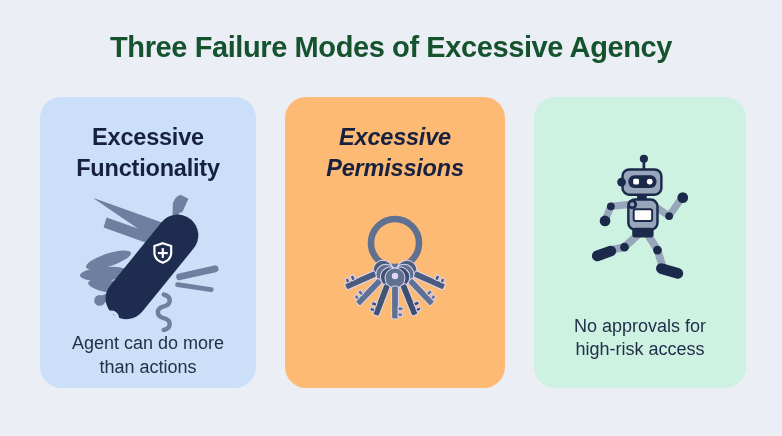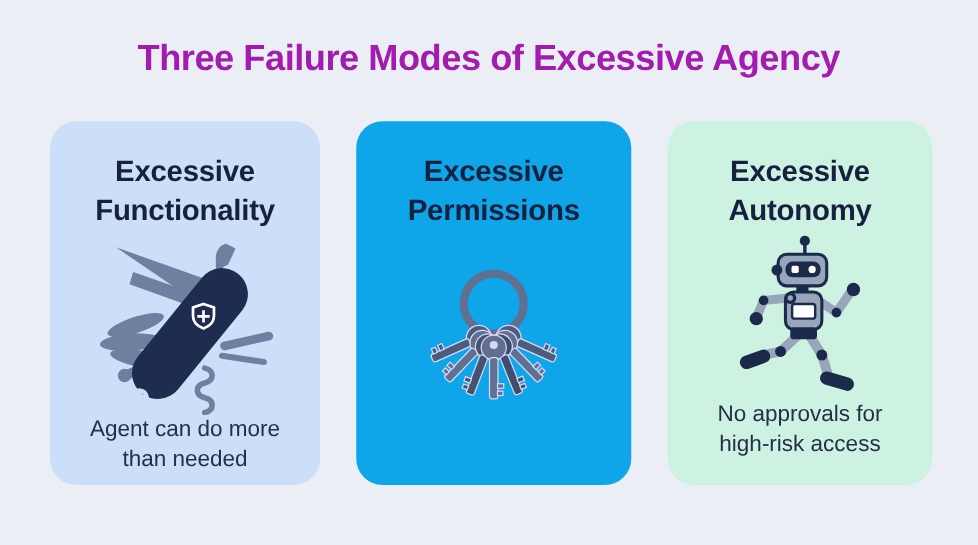--- a/index.html
+++ b/index.html
@@ -8,21 +8,21 @@
     font-family: "Liberation Sans", "DejaVu Sans", sans-serif;
     background: #eceef5;
     overflow: hidden;
   }
   .page-title {
     margin-top: 31px;
     text-align: center;
     font-size: 29px;
     font-weight: 700;
     letter-spacing: -0.4px;
-    color: #a21caf;
+    color: #14532d;
   }
   .cards {
     display: flex;
     gap: 29px;
     padding: 0 36px 0 40px;
     margin-top: 33px;
   }
   .card {
     flex: 1;
     height: 291px;
@@ -88,24 +88,24 @@
 
         <circle cx="49" cy="136" r="6" fill="none" stroke="#cbe0f8" stroke-width="3.5"></circle>
 
         <g stroke="#ffffff" stroke-width="2.2" fill="none">
           <path d="M101,60 l8.5,2.8 v7 q0,7 -8.5,10 q-8.5,-3 -8.5,-10 v-7 z"></path>
           <line x1="101" y1="65" x2="101" y2="75"></line>
           <line x1="96" y1="70" x2="106" y2="70"></line>
         </g>
       </svg>
     </div>
-    <p>Agent can do more than needed</p>
+    <p>Agent can do more than actions</p>
   </div>
 
-  <div class="card" style="background: #0ea5e9;">
+  <div class="card" style="background: #fdba74; font-style: italic;">
     <h2>Excessive Permissions</h2>
     <div class="icon-wrap">
       <svg width="176" height="128" viewBox="0 0 176 128">
         <circle cx="88" cy="34" r="24" fill="none" stroke="#5f7090" stroke-width="6.5"></circle>
         <g transform="translate(88,56)" stroke="#dcd6f4" stroke-width="1">
           <g transform="rotate(-66)" fill="#4b5c7d">
             <circle cy="13" r="10"></circle>
               <rect x="-3.4" y="21" width="6.8" height="33" rx="2"></rect>
             <rect x="3" y="42" width="5" height="3.6"></rect>
               <rect x="3" y="48" width="4.4" height="3.4"></rect>
@@ -152,21 +152,20 @@
             <rect x="3" y="42" width="5" height="3.6"></rect>
               <rect x="3" y="48" width="4.4" height="3.4"></rect>
             <circle cy="11" r="3.2" fill="#dcd6f4" stroke="none"></circle>
           </g>
         </g>
       </svg>
     </div>
   </div>
 
   <div class="card" style="background: rgb(205, 242, 226);">
-    <h2>Excessive Autonomy</h2>
     <div class="icon-wrap">
       <svg width="160" height="136" viewBox="0 0 160 140">
 
         <rect x="82.6" y="12" width="2.8" height="9" fill="#1b2a4a"></rect>
         <circle cx="84" cy="9" r="4.2" fill="#1b2a4a"></circle>
 
         <polyline points="70,56 50,58 45,70" fill="none" stroke="#97a6ba" stroke-width="7.5" stroke-linecap="round" stroke-linejoin="round"></polyline>
         <polyline points="95,58 110,68 121,52" fill="none" stroke="#97a6ba" stroke-width="7.5" stroke-linecap="round" stroke-linejoin="round"></polyline>
 
         <polyline points="79,86 64,100 50,103" fill="none" stroke="#97a6ba" stroke-width="8" stroke-linecap="round" stroke-linejoin="round"></polyline>

